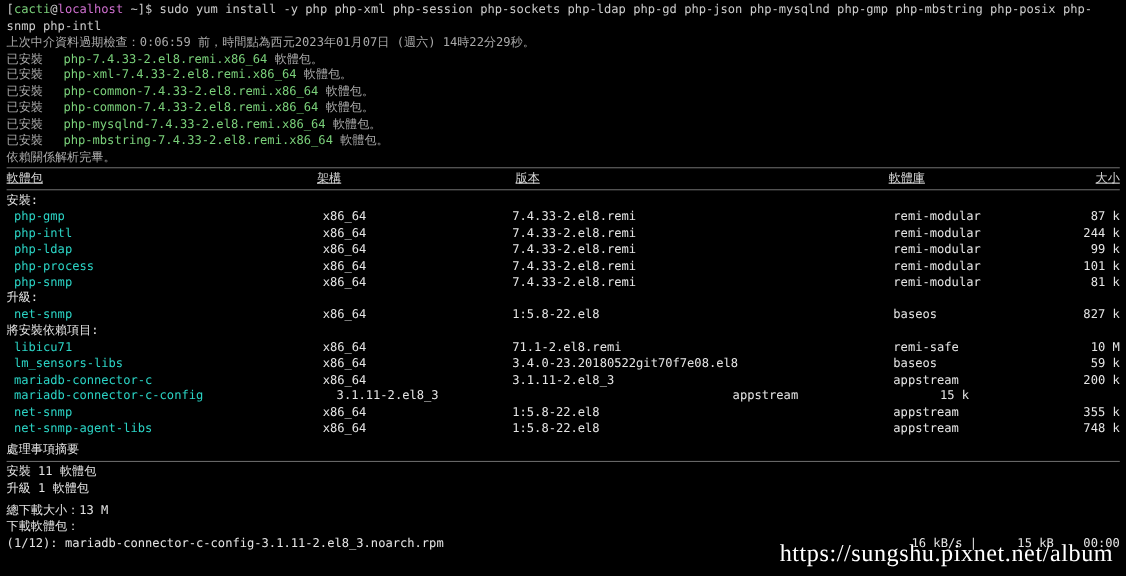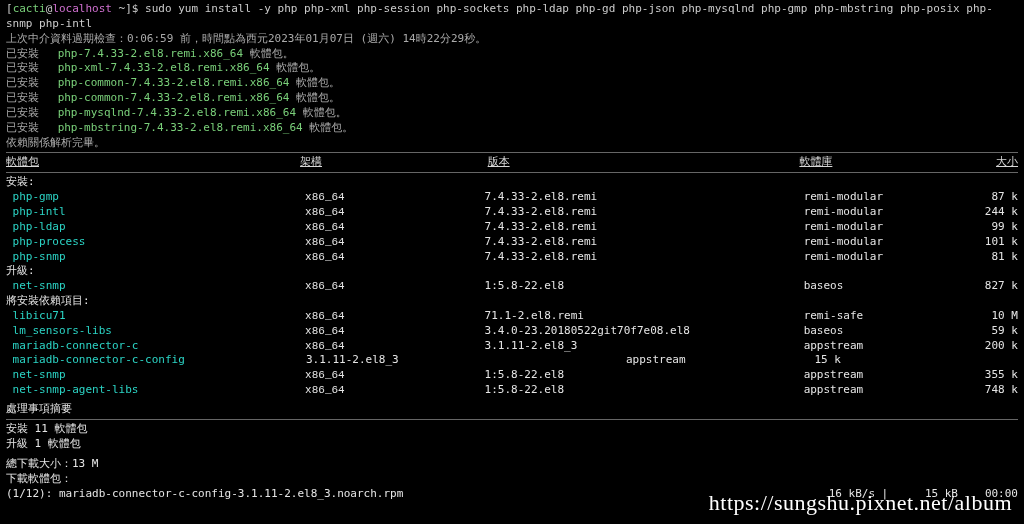--- a/index.html
+++ b/index.html
@@ -25,23 +25,23 @@
   .cyan { color: #2bd4c5; }
   .green { color: #7ad07a; margin-left: 12px; }
   .underline { text-decoration: underline; color: #d8d8d8; gap: 28px; }
   .hr {
     border-top: 1px solid #666;
     margin: 2px 0;
     height: 0;
   }
   .row { display: flex; white-space: pre; }
   .c-pkg   { width: 300px; }
-  .c-arch  { width: 180px; font-family: Liberation Mono, monospace; }
+  .c-arch  { width: 180px; }
   .c-ver   { width: 320px; }
-  .c-repo  { width: 170px; }
+  .c-repo  { width: 170px; margin-left: 40px; }
   .c-size  { width: 45px; text-align: right; }
   .dl-row { display: flex; white-space: pre; }
   .dl-name { flex: 1; }
   .dl-rate { width: 90px; text-align: right; }
   .dl-sep  { width: 18px; text-align: center; }
   .dl-tot  { width: 65px; text-align: right; }
   .dl-time { width: 60px; text-align: right; }
   .watermark {
     position: absolute;
     bottom: 6px;

